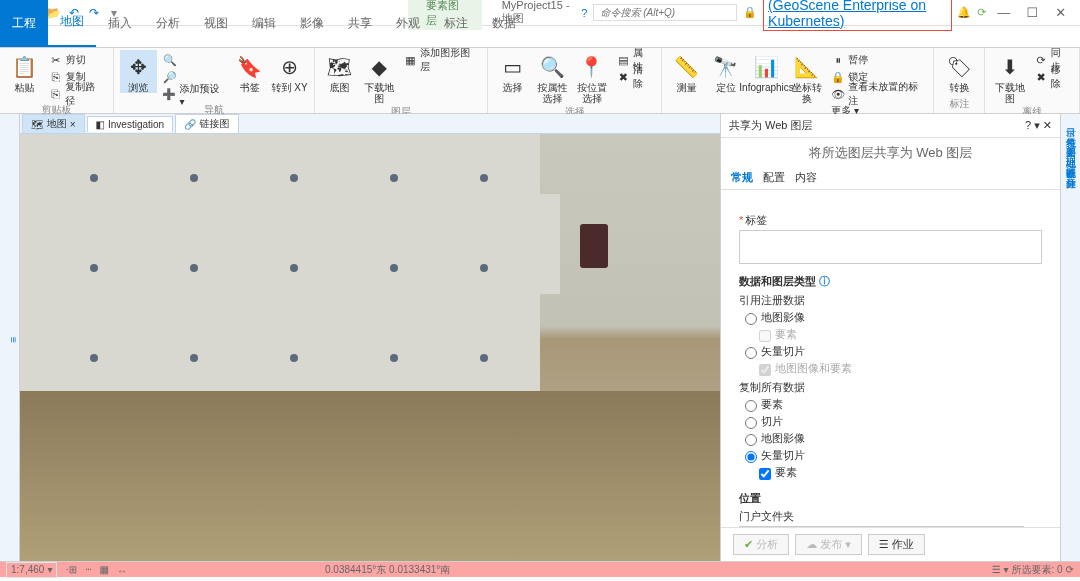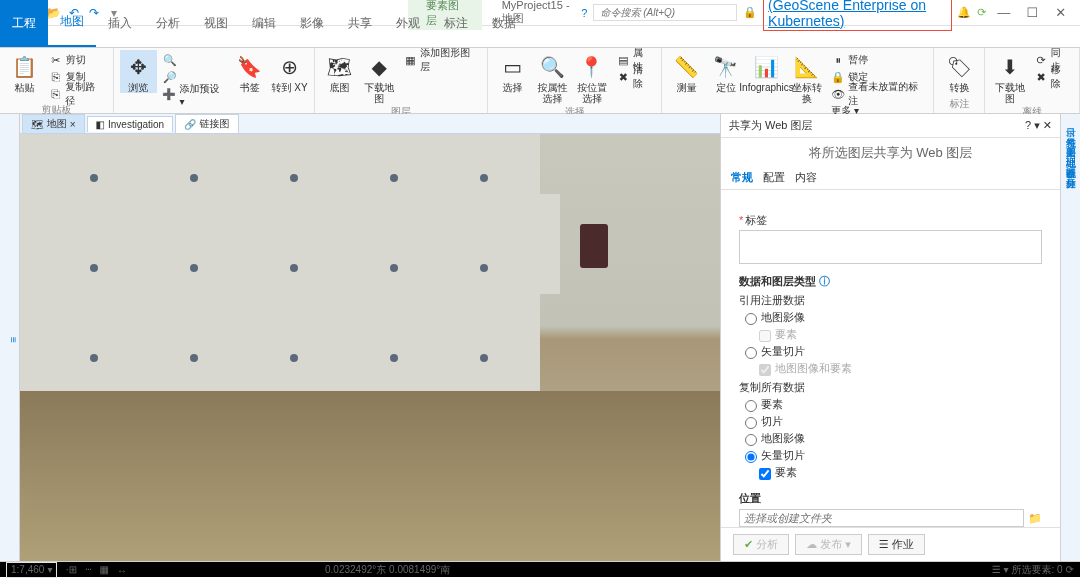--- a/index.html
+++ b/index.html
@@ -67,21 +67,21 @@
 .radio-row, .check-row { display: flex; align-items: flex-end; gap: 4px; padding: 1px 0 1px 6px; font-size: 11px; }
 .check-row.indent { padding-left: 20px; }
 .check-row.disabled, .radio-row.disabled { color: #aaa; }
 .folder-row { display: flex; gap: 4px; align-items: center; margin-top: 2px; }
 .folder-input { flex: 1; border: 1px solid #ccc; padding: 2px 4px; font-style: italic; color: #999; font-size: 11px; height: 18px; }
 .panel-footer { padding: 6px 12px; border-top: 1px solid #e0e0e0; display: flex; gap: 6px; justify-content: flex-start; align-items: center; }
 .footer-btn { border: 1px solid #ccc; padding: 2px 10px; font-size: 11px; display: flex; align-items: center; gap: 3px; background: #f7f7f7; }
 .footer-btn.disabled { color: #bbb; }
 
 
-.statusbar { height: 16px; border-top: 1px solid #d0d0d0; display: flex; align-items: center; font-size: 10px; color: #666; padding: 0 6px; gap: 8px; background: #000000; }
+.statusbar { height: 16px; border-top: 1px solid #d0d0d0; display: flex; align-items: center; font-size: 10px; color: #666; padding: 0 6px; gap: 8px; background: #fca5a5; }
 .status-seg { display: flex; align-items: center; gap: 3px; border: 1px solid #e4e4e4; padding: 0 4px; height: 16px; }
 .coords { margin-left: 190px; }
 .sel-count { margin-left: auto; display: flex; align-items: center; gap: 3px; }
 input[type=radio], input[type=checkbox] { margin: 0; width: 12px; height: 12px; }
 </style>
 </head>
 <body>
 
 <div class="titlebar">
   <div class="qat">
@@ -168,20 +168,21 @@
       <div class="rbtn-lg">
           <span class="ico">🔖</span>
           <span class="lbl">书签</span>
         </div>
       <div class="rbtn-lg">
           <span class="ico">⊕</span>
           <span class="lbl">转到
 XY</span>
         </div>
     </div>
+    <div class="ribbon-group-label">导航</div>
   </div>
   <div class="ribbon-group">
     <div class="ribbon-group-body">
       <div class="rbtn-lg">
           <span class="ico">🗺</span>
           <span class="lbl">底图</span>
         </div>
       <div class="rbtn-lg">
           <span class="ico">◆</span>
           <span class="lbl">下载地图</span>
@@ -386,20 +387,21 @@
       <div class="radio-row">
           <input type="radio" checked="" style="">
           <span>矢量切片</span>
         </div>
       <div class="check-row indent">
           <input type="checkbox" checked="" style="">
           <span>要素</span>
         </div>
 
       <div class="section-head">位置</div>
+      <div>门户文件夹</div>
       <div class="folder-row">
         <input class="folder-input" placeholder="选择或创建文件夹" style="">
         <span style="color:#e8a33d;">📁</span>
       </div>
 
     </div>
     <div class="panel-footer">
       <div class="footer-btn disabled">
           <span style="color:#6ab04c;">✔</span>
           <span>分析</span>
@@ -427,19 +429,19 @@
 
 <div class="statusbar">
   <div class="status-seg">
       <span>1:7,460</span>
       <span>▾</span>
     </div>
   <span>·⊞</span>
   <span>ⵈ</span>
   <span>▦</span>
   <span>↔</span>
-  <span class="coords">0.0232492°东 0.0081499°南</span>
+  <span class="coords">0.0384415°东 0.0133431°南</span>
   <div class="sel-count">
     <span>☰ ▾</span>
     <span>所选要素: 0</span>
     <span>⟳</span>
   </div>
 </div>
 
 </body></html>

